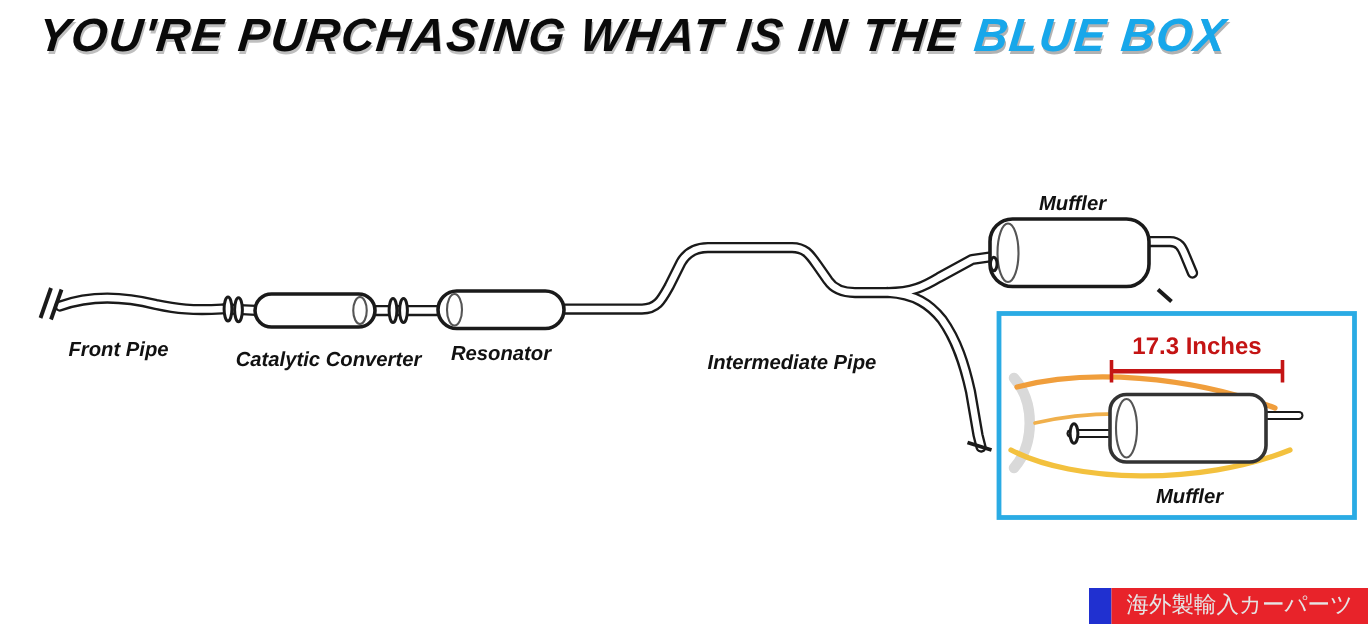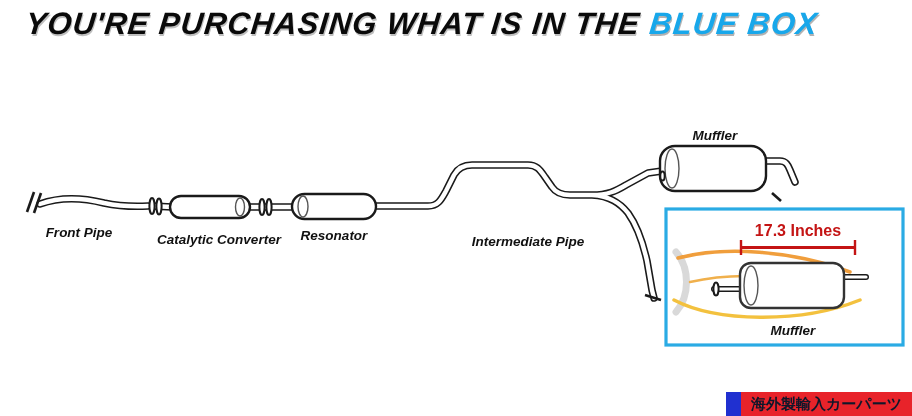--- a/index.html
+++ b/index.html
@@ -41,21 +41,21 @@
   .swoosh-gray   { fill:none; stroke:#d9d9d9; stroke-width:7;  stroke-linecap:round; }
   .swoosh-orange { fill:none; stroke:#f09e3c; stroke-width:3.5; stroke-linecap:round; }
   .swoosh-yellow { fill:none; stroke:#f3c13e; stroke-width:3.5; stroke-linecap:round; }
   .swoosh-thin   { fill:none; stroke:#f0b04c; stroke-width:2.5; stroke-linecap:round; }
   .box-part { fill:#ffffff; stroke:#333333; stroke-width:2.4; }
 
   
   .banner { position:absolute; right:0; bottom:0; height:24px; display:flex; align-items:stretch; }
   .banner .accent { width:15px; background:#2030d0; }
   .banner .text {
-    background:#e8232a; color:#0f172a; font-weight:bold; font-size:15px;
+    background:#e8232a; color:#e5e5e5; font-weight:normal; font-size:15px;
     line-height:24px; padding:0 10px; white-space:nowrap;
   }
 </style>
 </head>
 <body>
 
 <div class="page">
 
   <div class="header">
     <span>YOU'RE PURCHASING WHAT IS IN THE</span>

